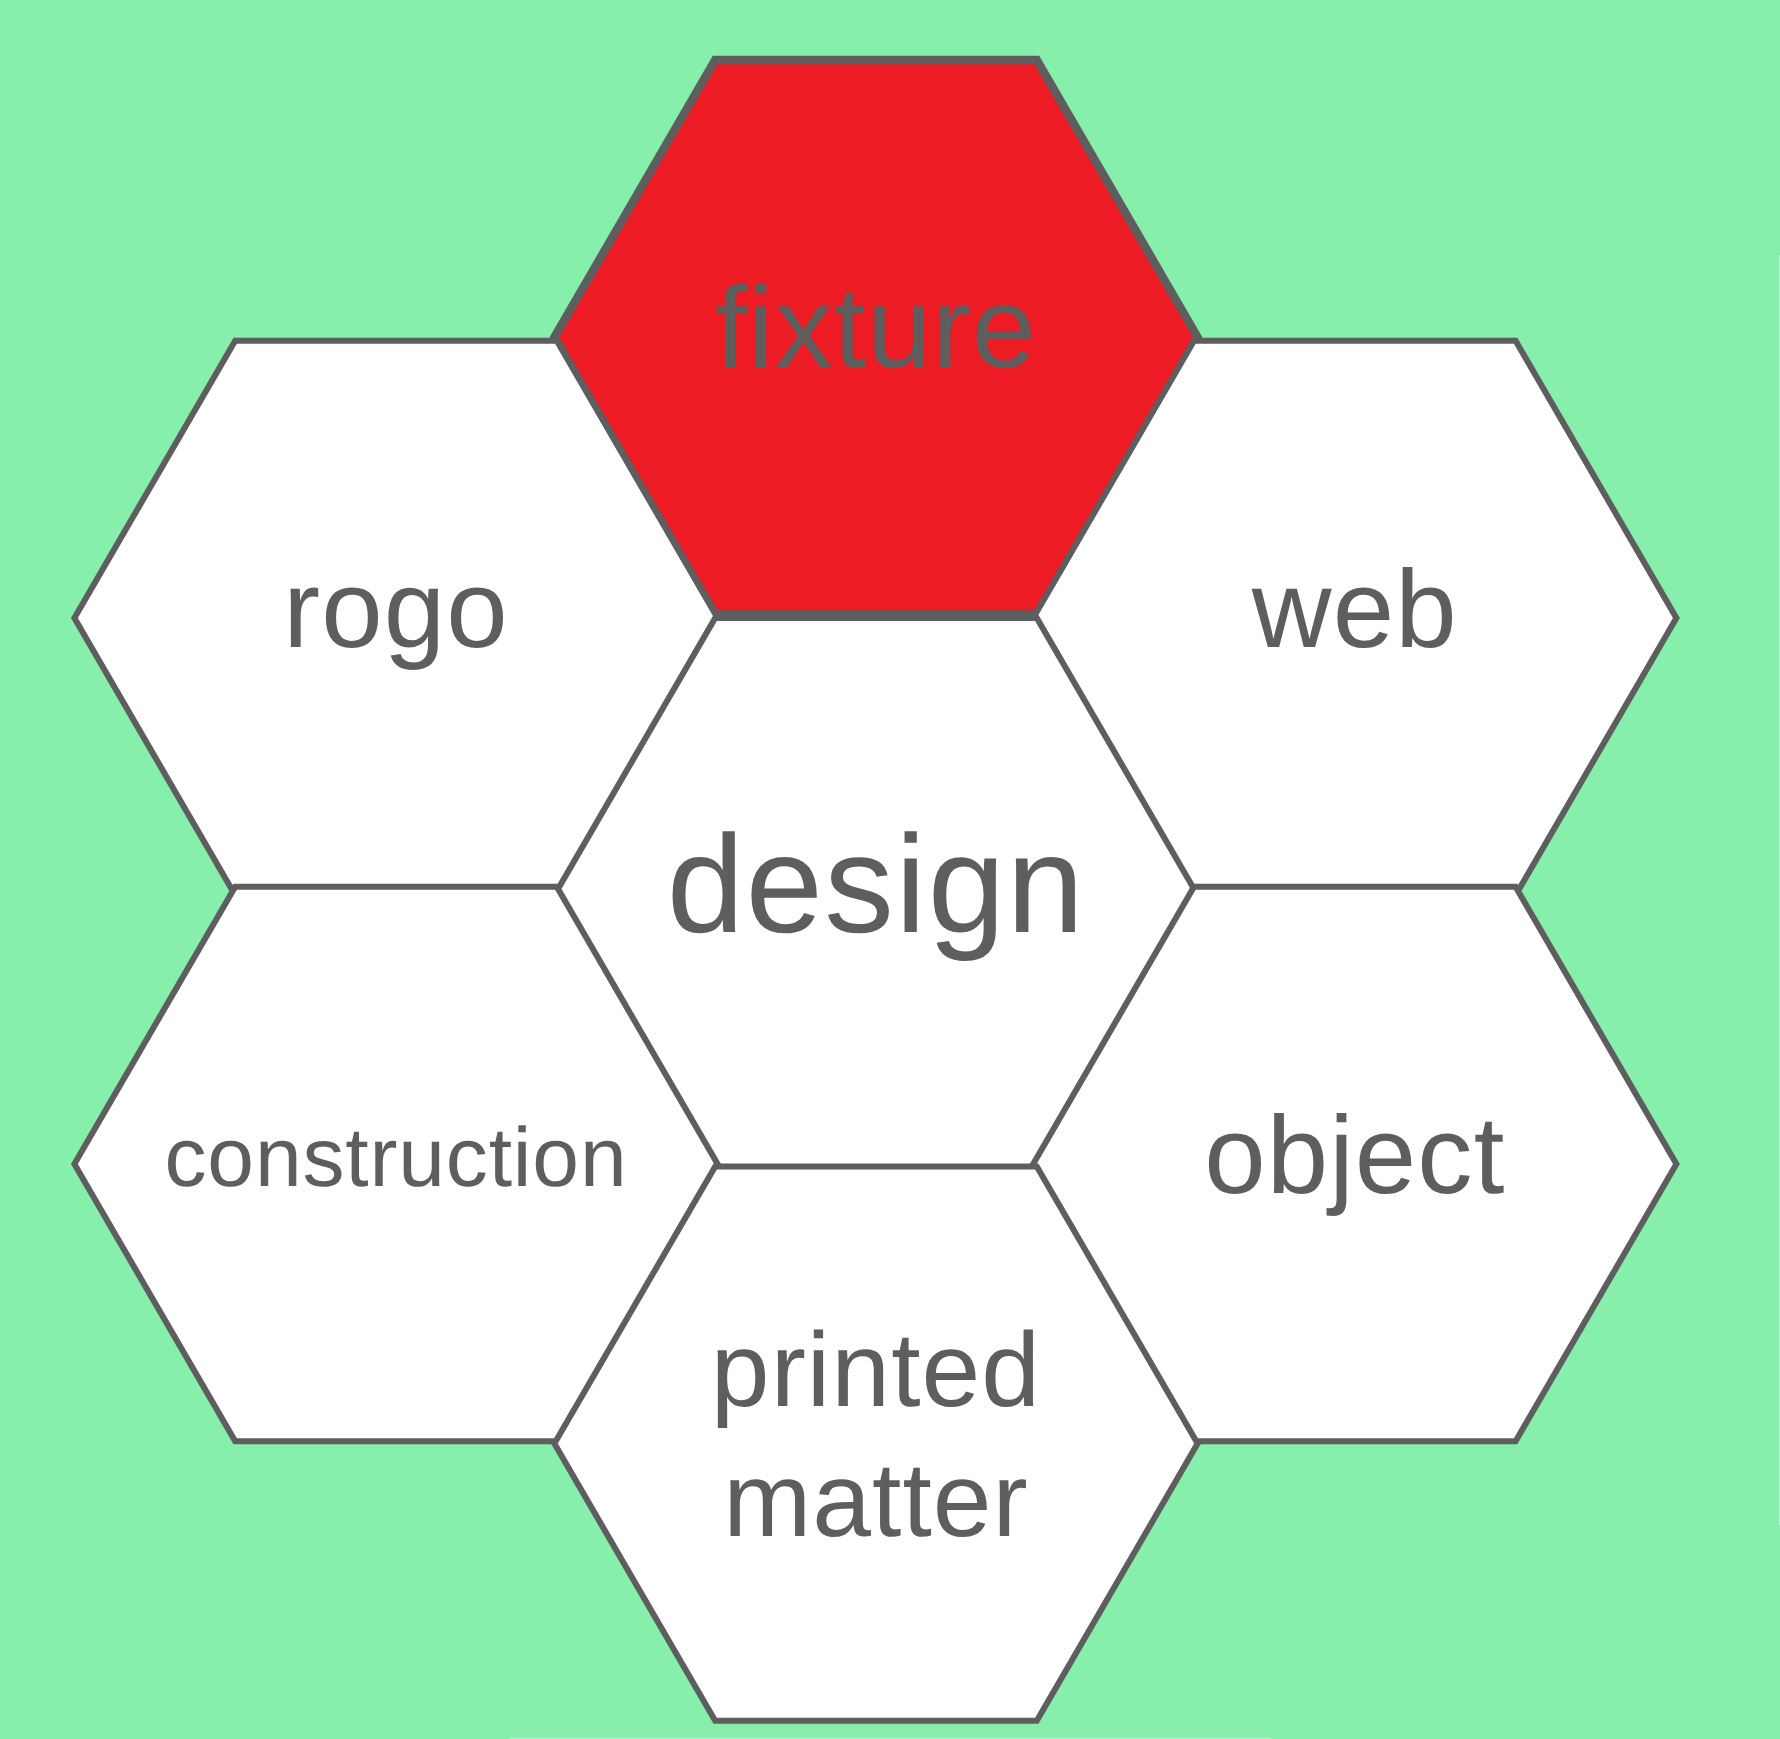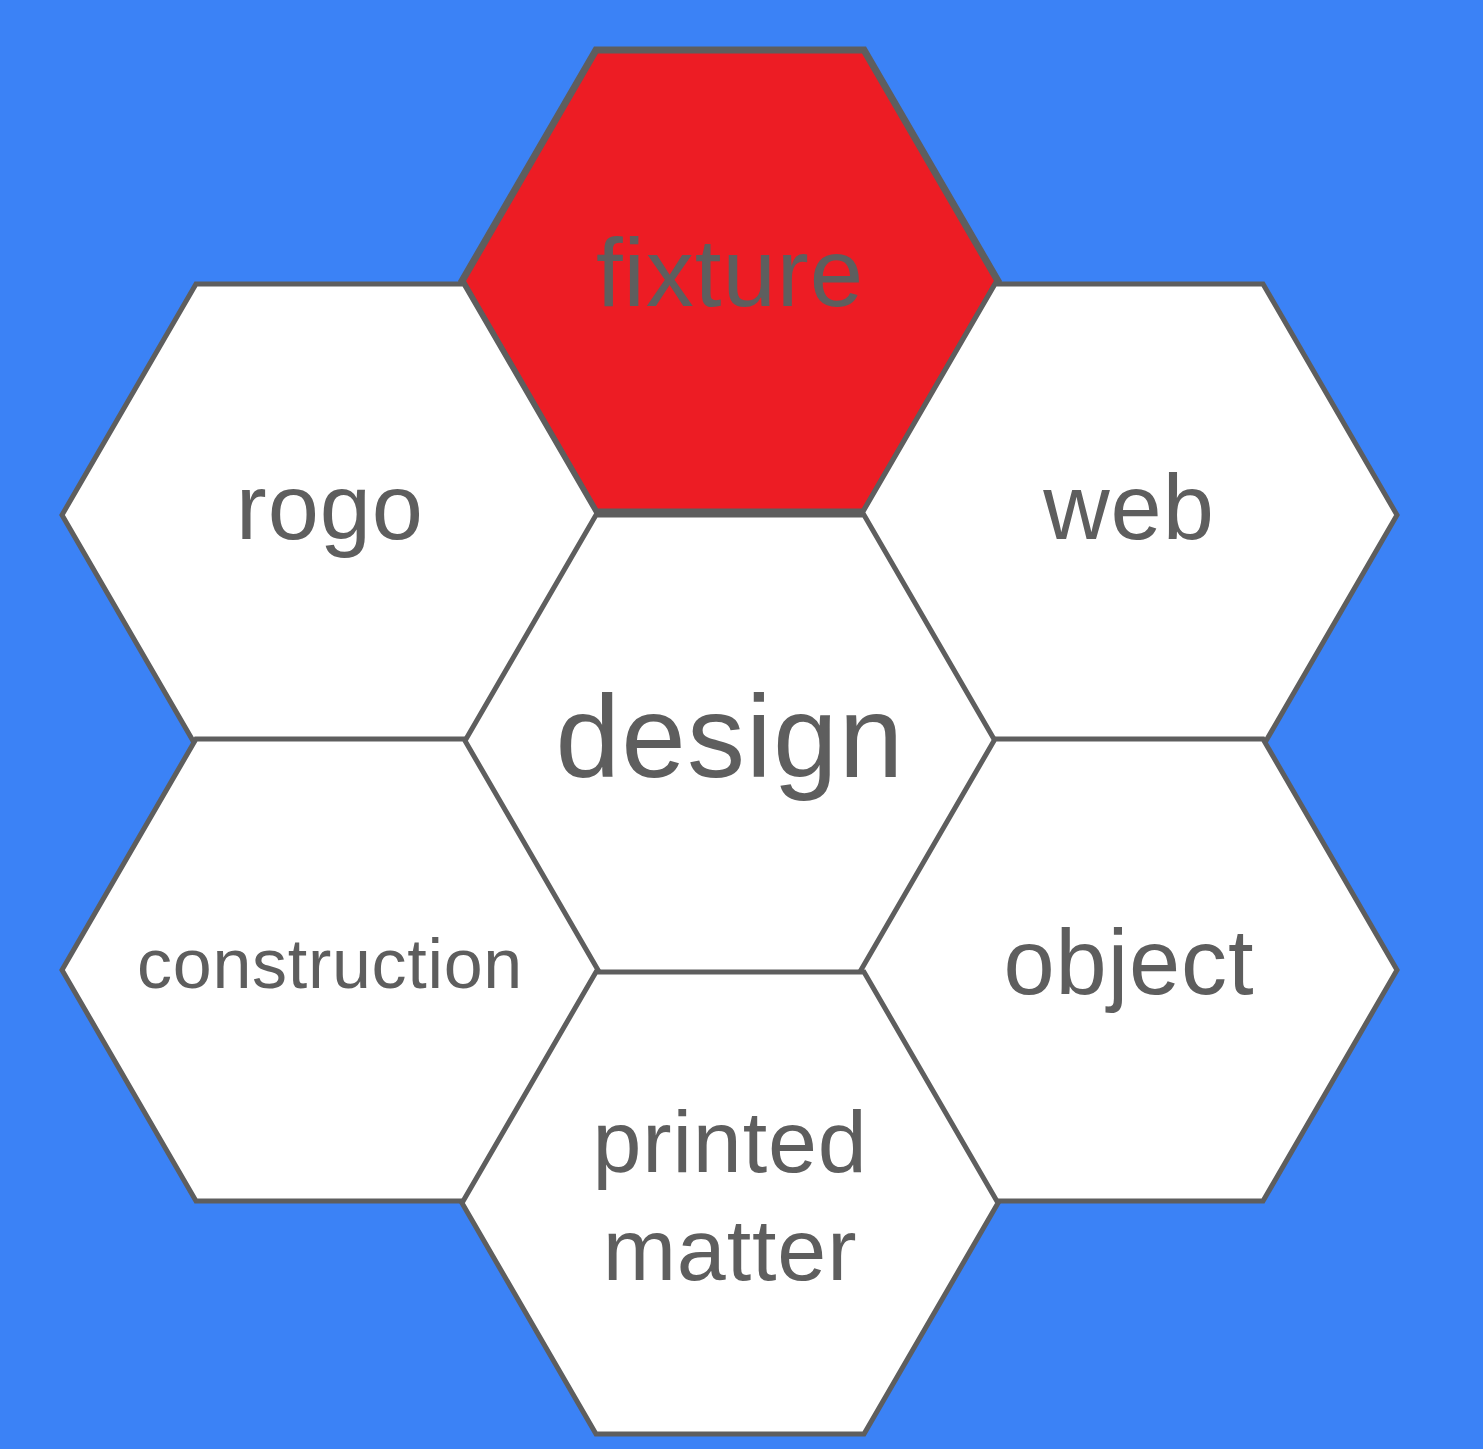--- a/index.html
+++ b/index.html
@@ -11,21 +11,21 @@
   body {
     width: 1483px;
     height: 1449px;
     overflow: hidden;
     font-family: "Liberation Sans", sans-serif;
   }
   #honeycomb-stage {
     position: relative;
     width: 1483px;
     height: 1449px;
-    background: #3b82f6;
+    background: #86efac;
   }
   #honeycomb-svg {
     position: absolute;
     top: 0;
     left: 0;
     width: 1483px;
     height: 1449px;
     display: block;
   }
   .hex-shape {

